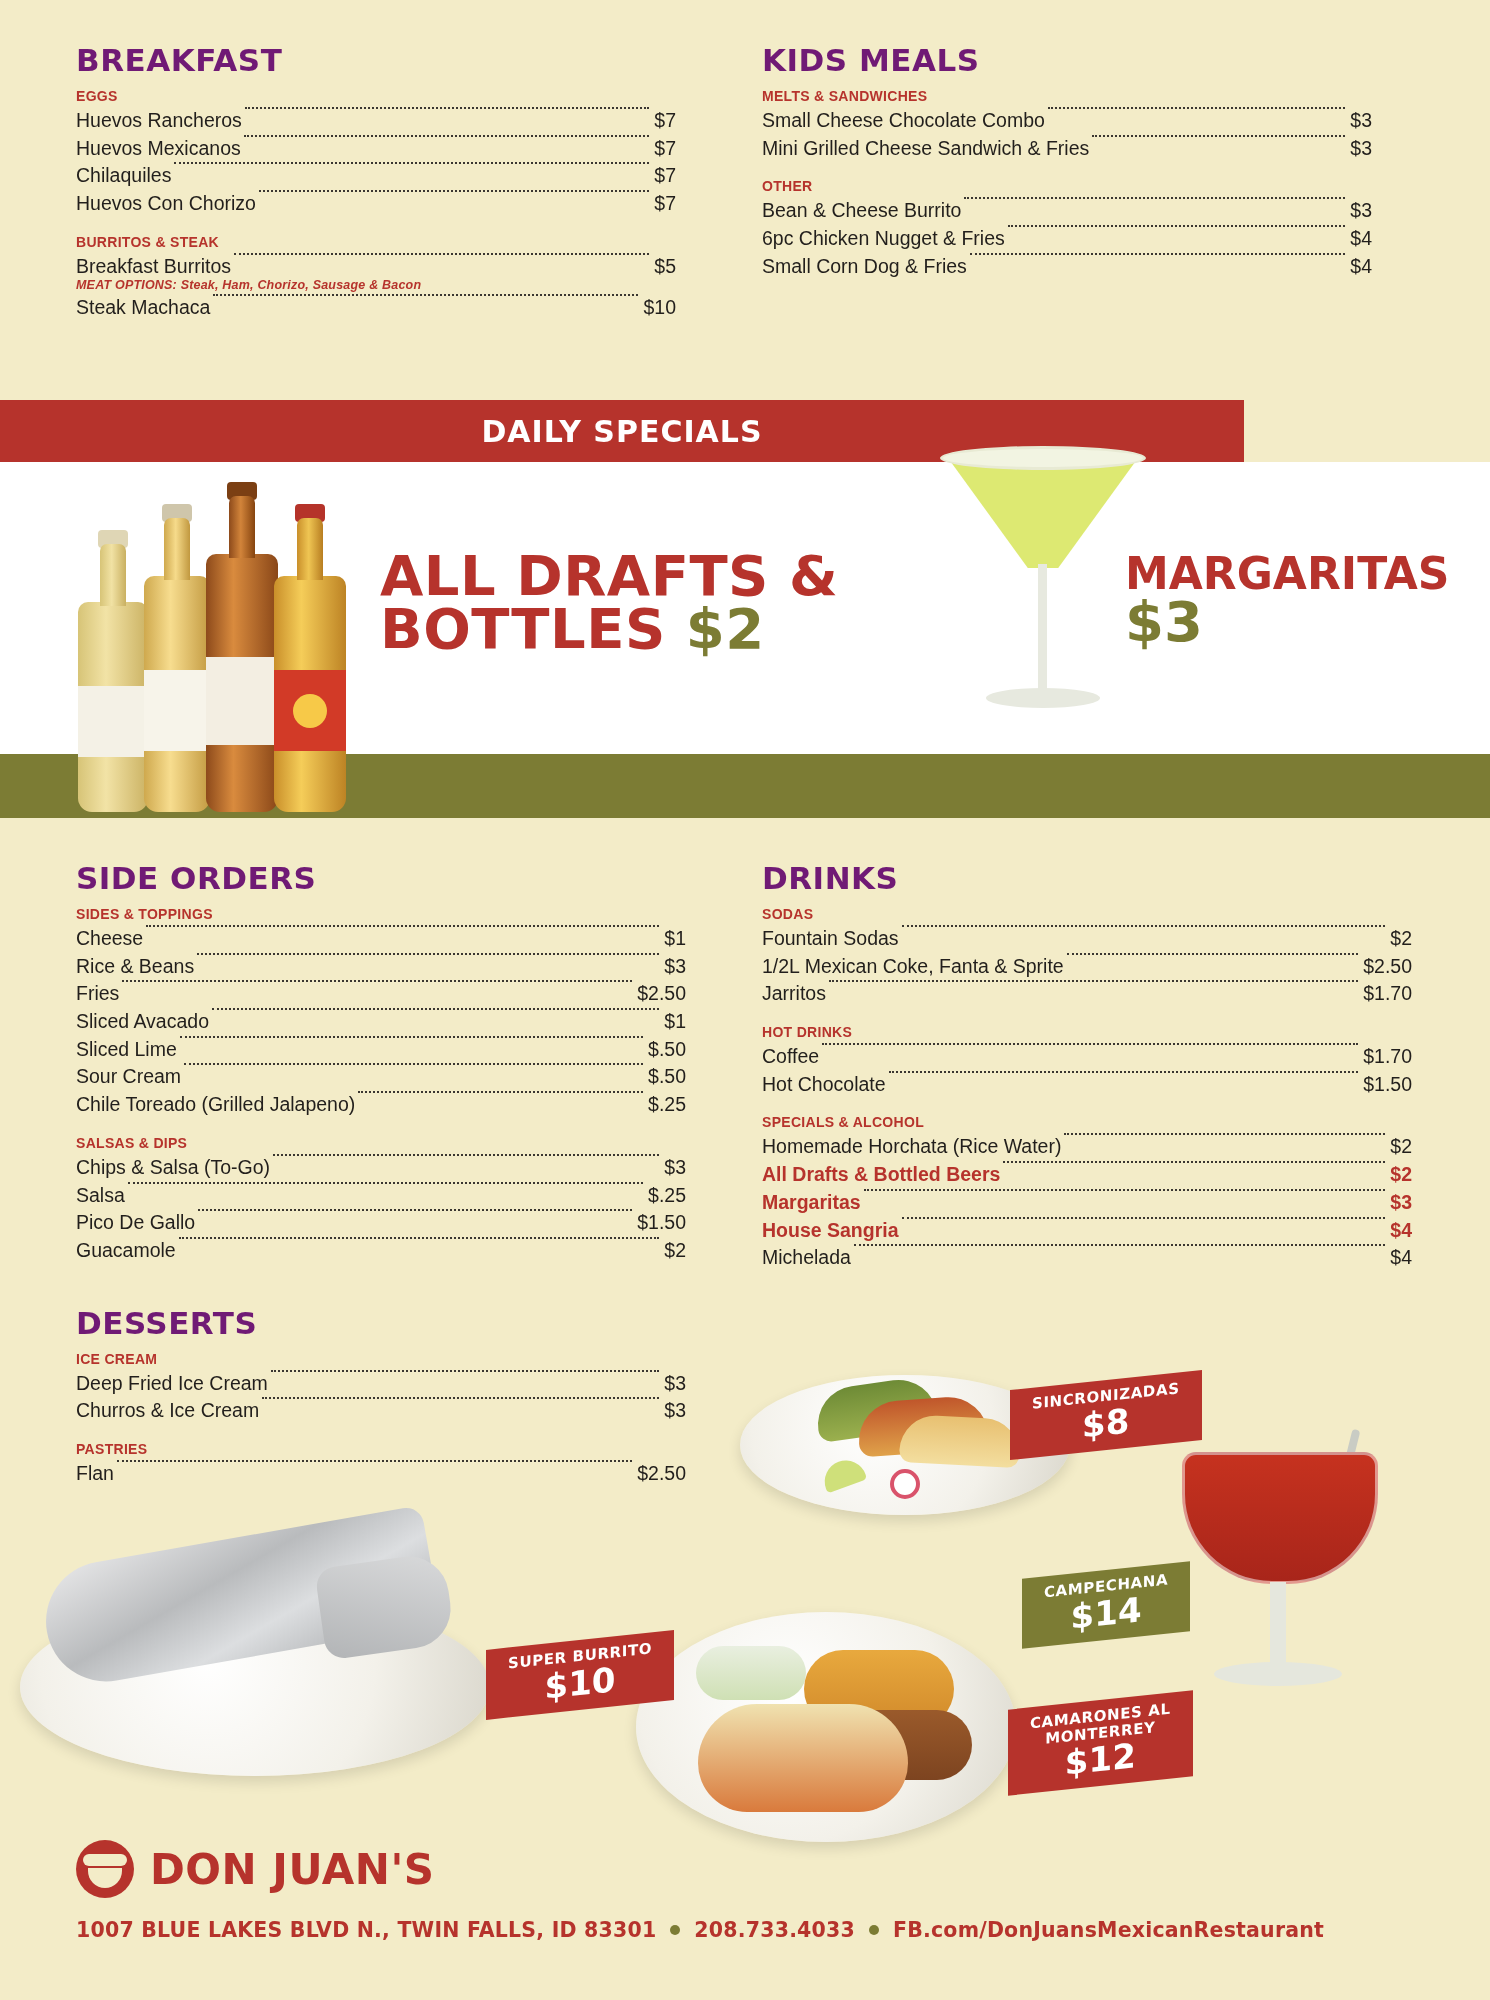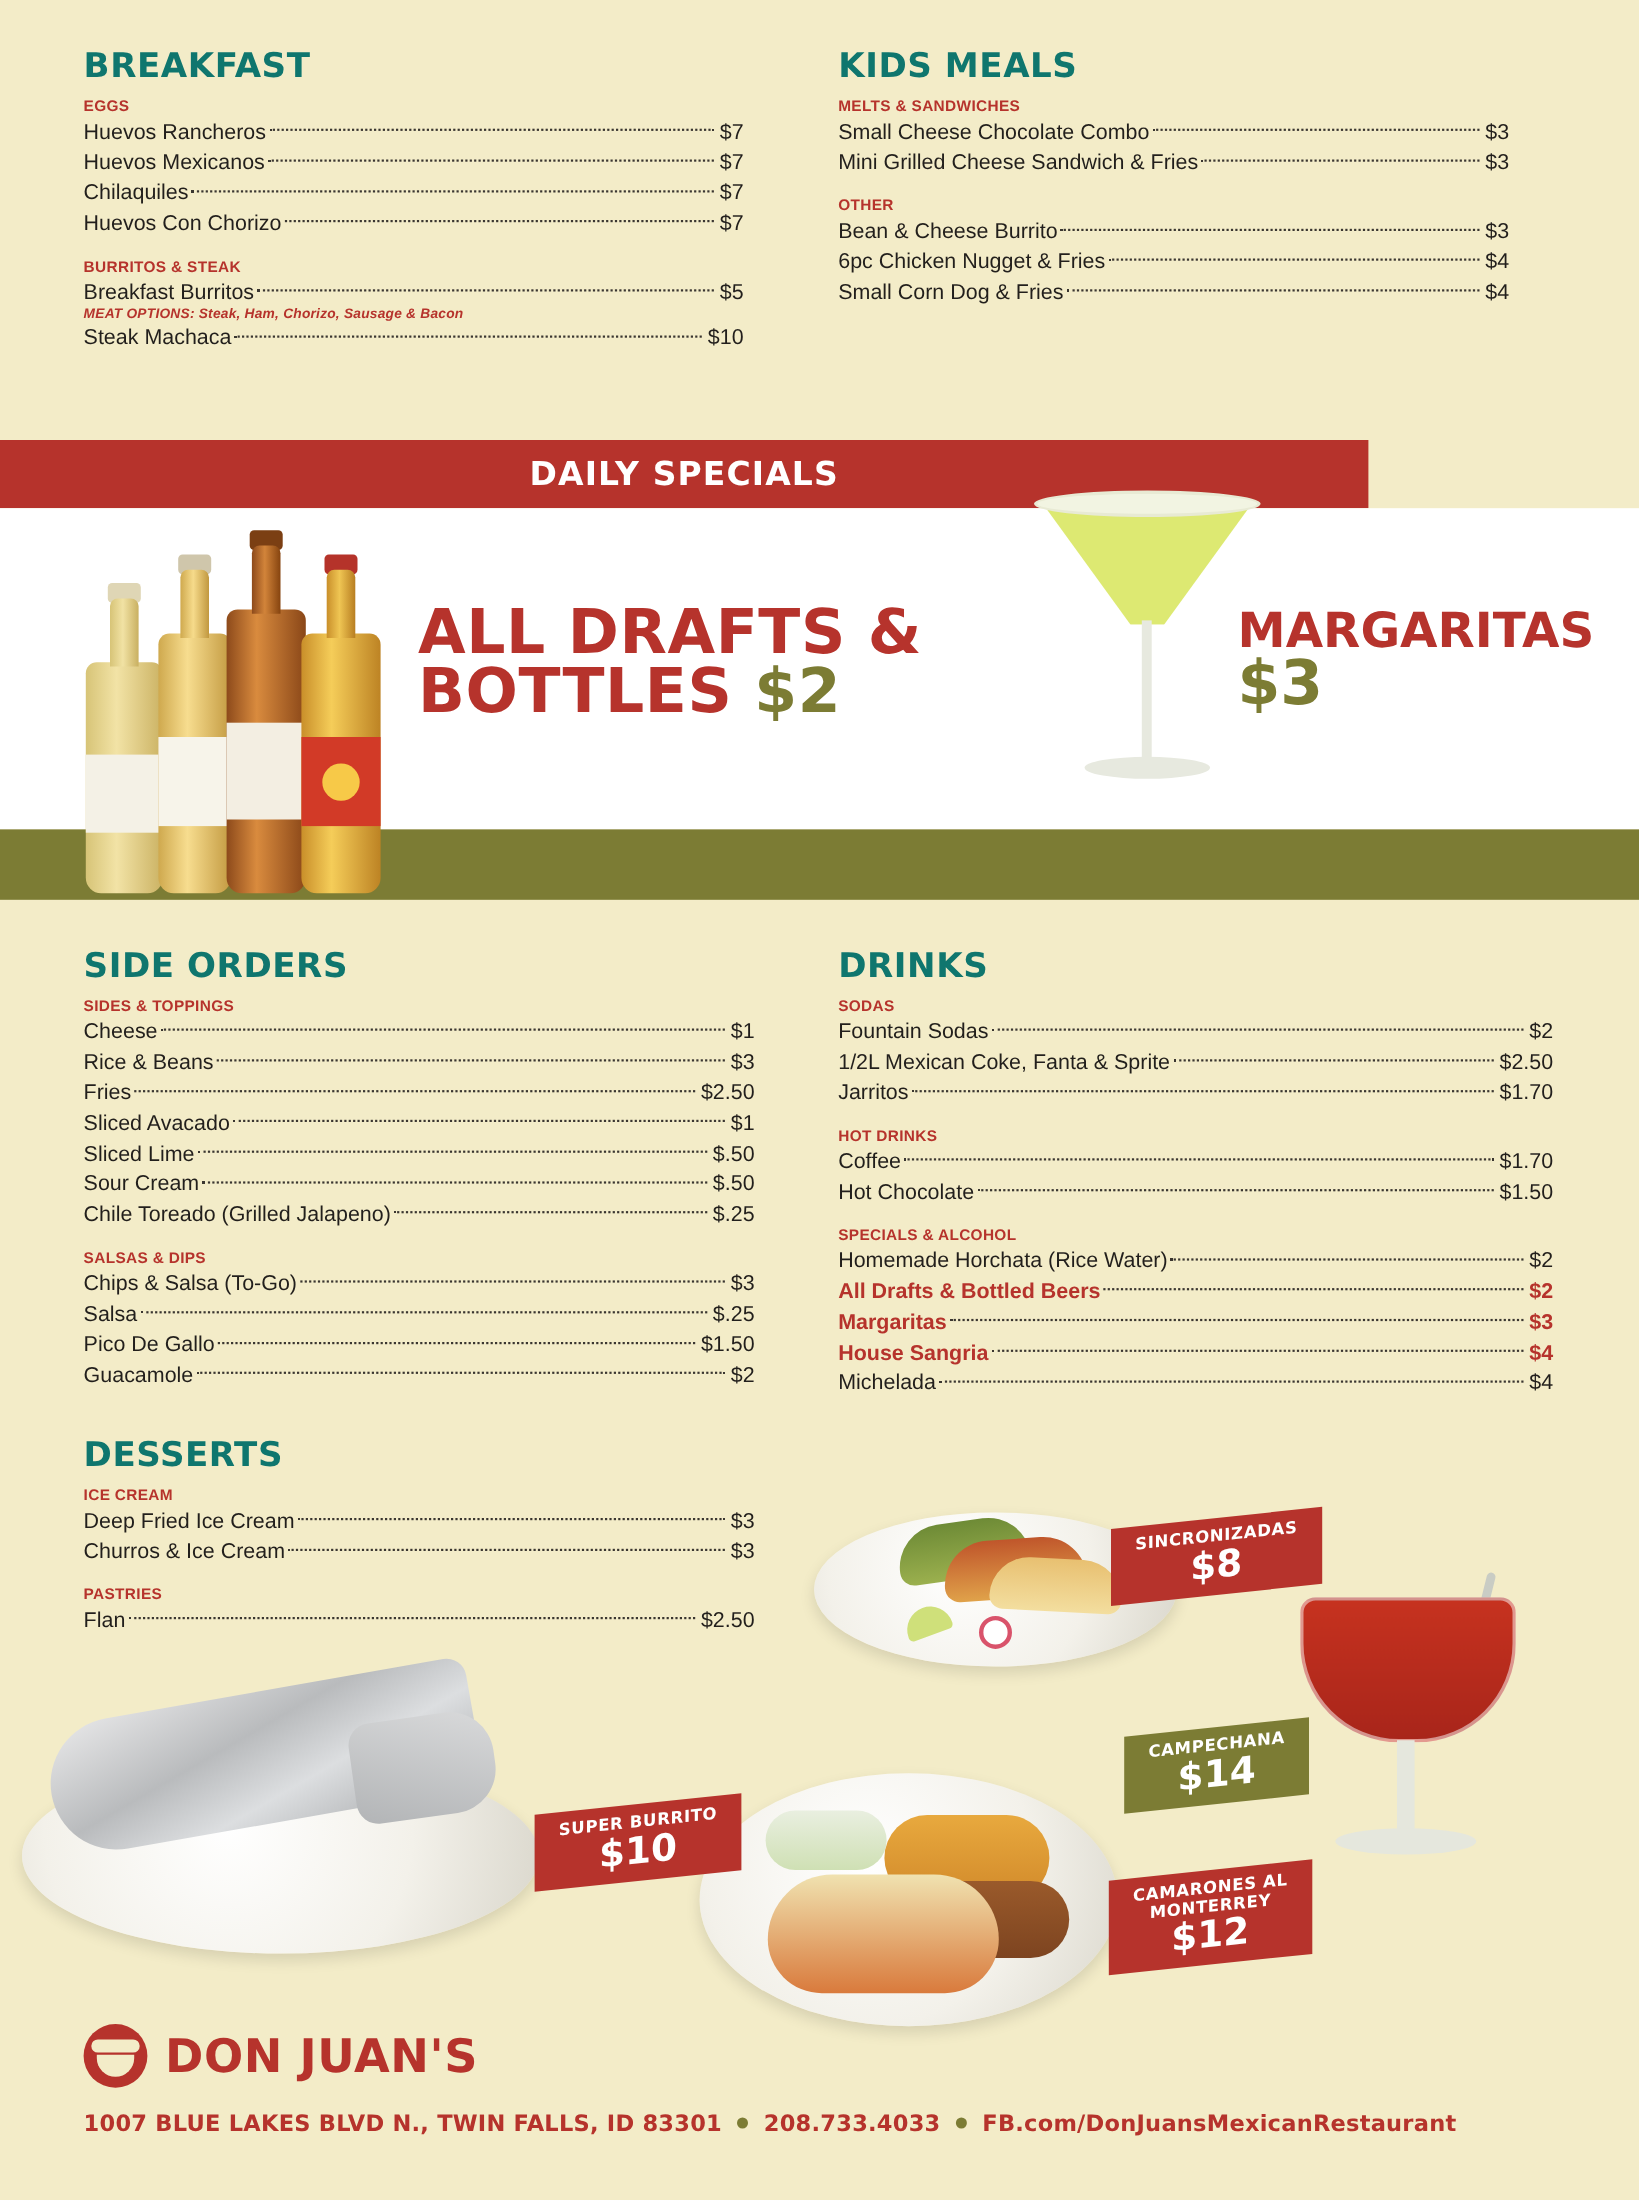--- a/index.html
+++ b/index.html
@@ -14,37 +14,37 @@
     position: relative;
   }
   .page { position: relative; width: 1490px; height: 2000px; }
 
   
   .sect-title {
     font-family: "DejaVu Sans", sans-serif;
     font-weight: 800;
     font-size: 31px;
     letter-spacing: 0.5px;
-    color: #0f766e;
+    color: #701a75;
     text-transform: uppercase;
     margin: 0 0 10px 0;
   }
   .sub-title {
     font-weight: 700;
     font-size: 14px;
     color: #b6332c;
     text-transform: uppercase;
     letter-spacing: 0.3px;
     margin: 16px 0 3px 0;
   }
   .sub-title.first { margin-top: 4px; }
 
   .row {
     display: flex;
-    align-items: center;
+    align-items: flex-start;
     font-size: 19.5px;
     line-height: 1.42;
     white-space: nowrap;
   }
   .row .nm { flex: 0 0 auto; }
   .row .dots {
     flex: 1 1 auto;
     border-bottom: 2.5px dotted #3a3630;
     margin: 0 5px 5px 3px;
     min-width: 12px;

